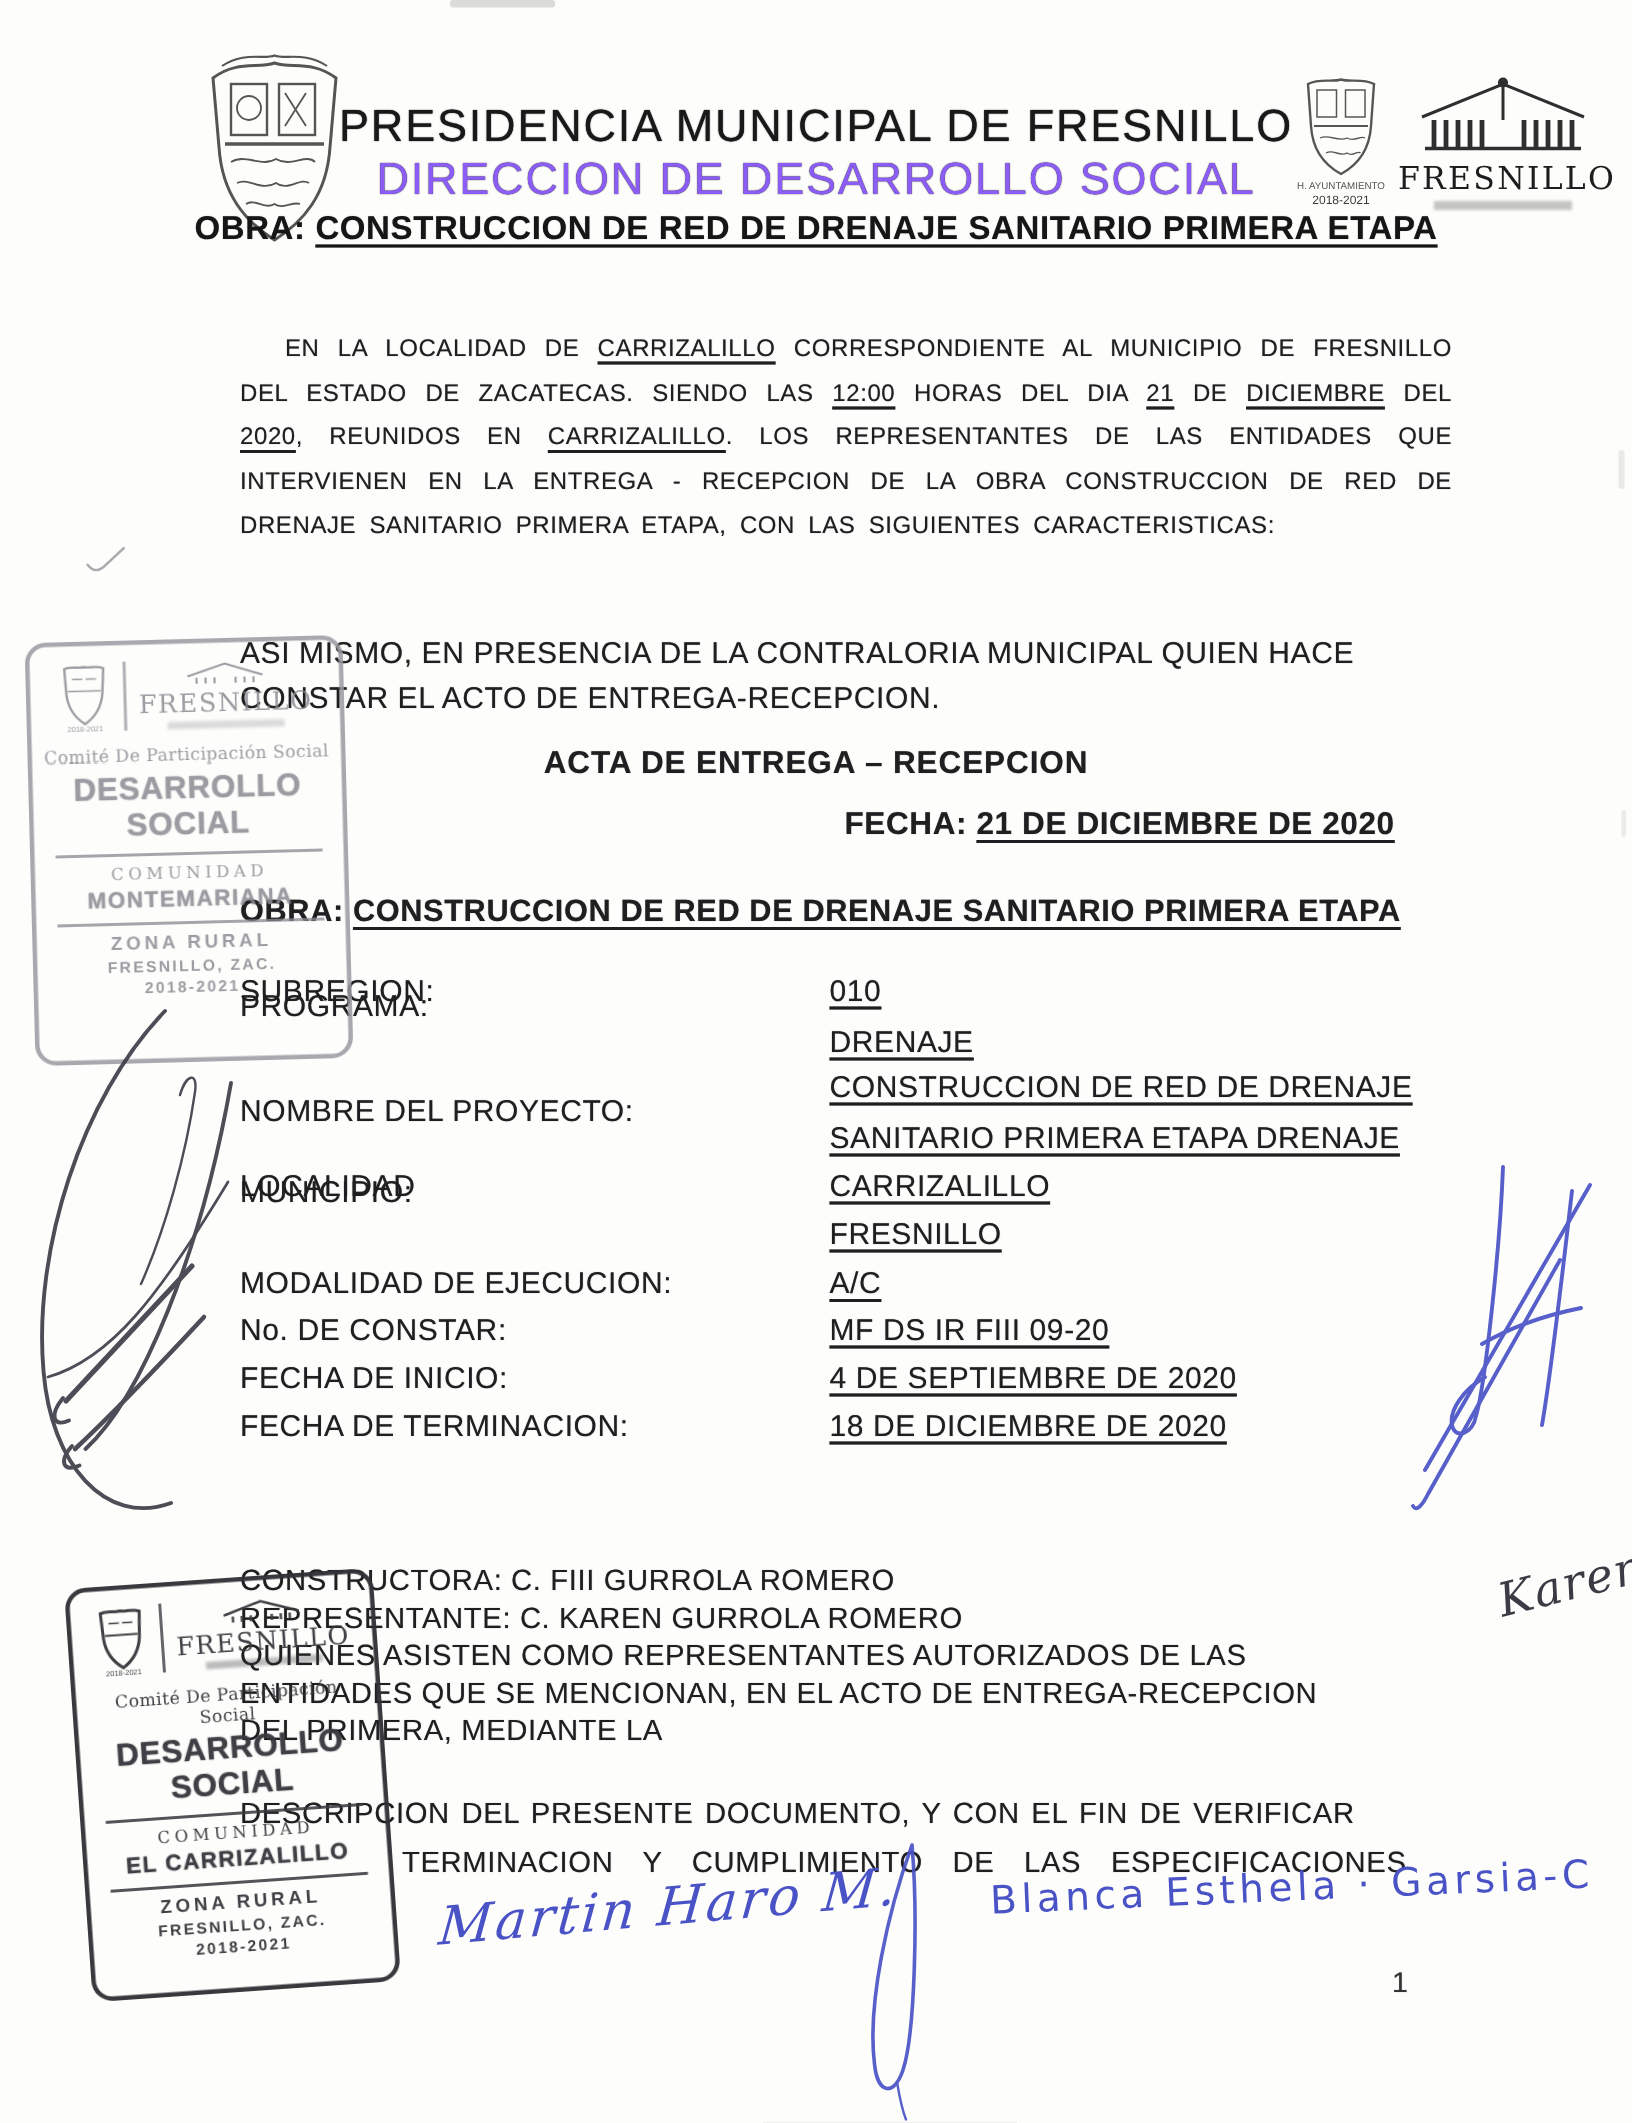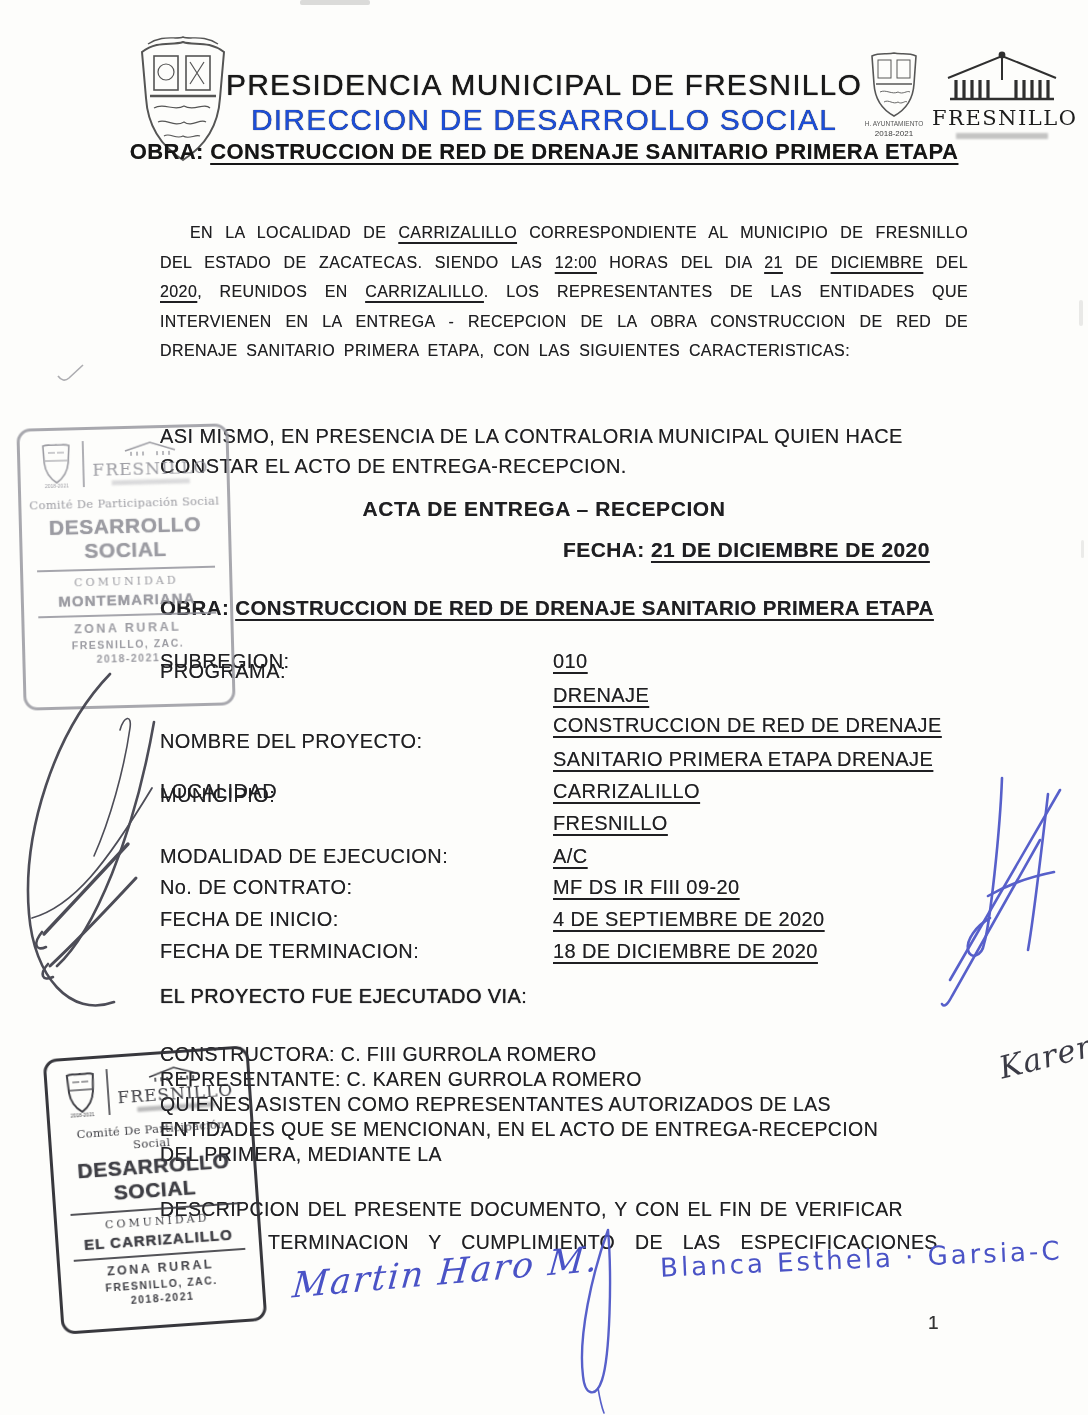--- a/index.html
+++ b/index.html
@@ -5,21 +5,21 @@
   html,body{margin:0;padding:0;background:#e8e8e8;}
   .page{position:relative;width:1088px;height:1415px;margin:0 auto;background:#fdfdfb;
         font-family:"Liberation Sans",sans-serif;color:#222;overflow:hidden;}
   .abs{position:absolute;}
   .typed{color:#1f1f22;text-shadow:0 0 .6px rgba(20,20,20,.55);letter-spacing:.4px;white-space:nowrap;}
   .wrap{white-space:normal;}
   .useg,.uline{text-decoration:underline;text-underline-offset:4px;text-decoration-thickness:2px;}
   .center{left:0;right:0;text-align:center;}
 
   .title1{top:68px;font-size:30px;letter-spacing:1.2px;color:#191919;text-shadow:0 0 .8px #000;}
-  .title2{top:103px;font-size:30px;letter-spacing:1.2px;color:#1d4ed8;text-shadow:0 0 .8px #000;}
+  .title2{top:103px;font-size:30px;letter-spacing:1.2px;color:#8b5cf6;text-shadow:0 0 .8px #000;}
   .obra-head{top:139px;font-size:22px;font-weight:700;letter-spacing:.4px;color:#161616;}
 
   .intro{left:160px;top:218px;width:808px;font-size:16px;line-height:29.5px;
          text-align:justify;text-indent:30px;word-spacing:4px;}
   .asim{left:160px;font-size:20px;}
   .acta{top:497px;font-size:21px;font-weight:700;letter-spacing:.6px;}
   .fecha{left:563px;top:538px;font-size:21px;font-weight:700;}
   .obra2{left:160px;top:596px;font-size:20.5px;font-weight:700;}
 
   .dlabel{left:160px;font-size:20px;}
@@ -162,31 +162,30 @@
 
     <div class="abs typed dlabel" style="top:780px;">LOCALIDAD</div>
     <div class="abs typed dvalue uline" style="top:780px;">CARRIZALILLO</div>
 
     <div class="abs typed dlabel" style="top:784px;">MUNICIPIO:</div>
     <div class="abs typed dvalue uline" style="top:812px;">FRESNILLO</div>
 
     <div class="abs typed dlabel" style="top:845px;">MODALIDAD DE EJECUCION:</div>
     <div class="abs typed dvalue uline" style="top:845px;">A/C</div>
 
-    <div class="abs typed dlabel" style="top:876px;">No. DE CONTRATO:</div>
+    <div class="abs typed dlabel" style="top:876px;">No. DE CONSTAR:</div>
     <div class="abs typed dvalue uline" style="top:876px;">MF DS IR FIII 09-20</div>
 
     <div class="abs typed dlabel" style="top:908px;">FECHA DE INICIO:</div>
     <div class="abs typed dvalue uline" style="top:908px;">4 DE SEPTIEMBRE DE 2020</div>
 
     <div class="abs typed dlabel" style="top:940px;">FECHA DE TERMINACION:</div>
     <div class="abs typed dvalue uline" style="top:940px;">18 DE DICIEMBRE DE 2020</div>
   </div>
 
-  <div class="abs typed ej">EL PROYECTO FUE EJECUTADO VIA:</div>
   <div class="abs typed bl" style="top:1043px;">CONSTRUCTORA: C. FIII GURROLA ROMERO</div>
   <div class="abs typed bl" style="top:1068px;">REPRESENTANTE: C. KAREN GURROLA ROMERO</div>
   <div class="abs typed bl" style="top:1093px;">QUIENES ASISTEN COMO REPRESENTANTES AUTORIZADOS DE LAS</div>
   <div class="abs typed bl" style="top:1118px;">ENTIDADES QUE SE MENCIONAN, EN EL ACTO DE ENTREGA-RECEPCION</div>
   <div class="abs typed bl" style="top:1143px;">DEL PRIMERA, MEDIANTE LA</div>
 
   <div class="abs typed cl1">DESCRIPCION DEL PRESENTE DOCUMENTO, Y CON EL FIN DE VERIFICAR</div>
   <div class="abs typed cl2">TERMINACION Y CUMPLIMIENTO DE LAS ESPECIFICACIONES</div>
 
   <div class="stamp stamp1">

